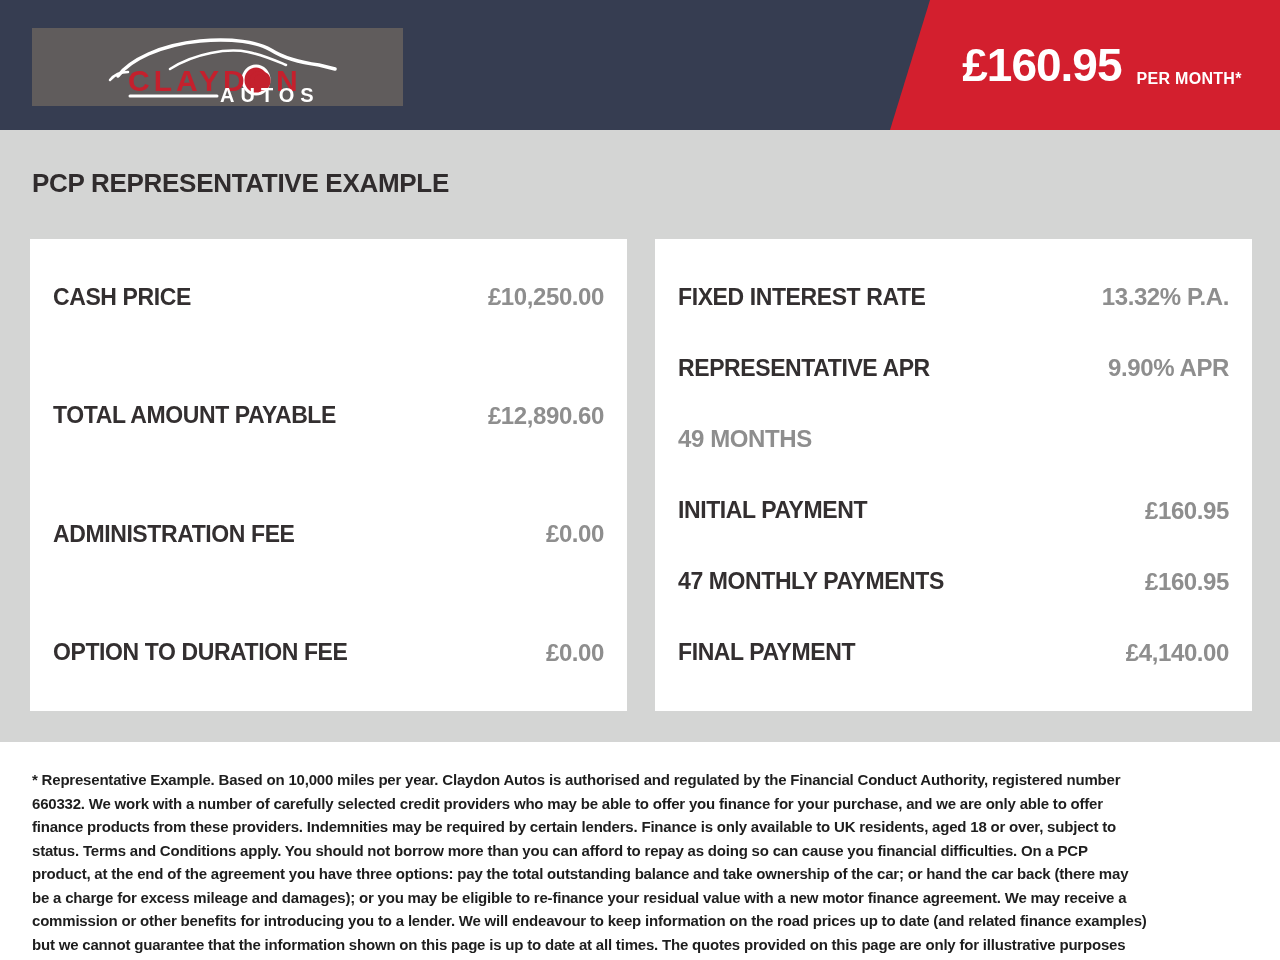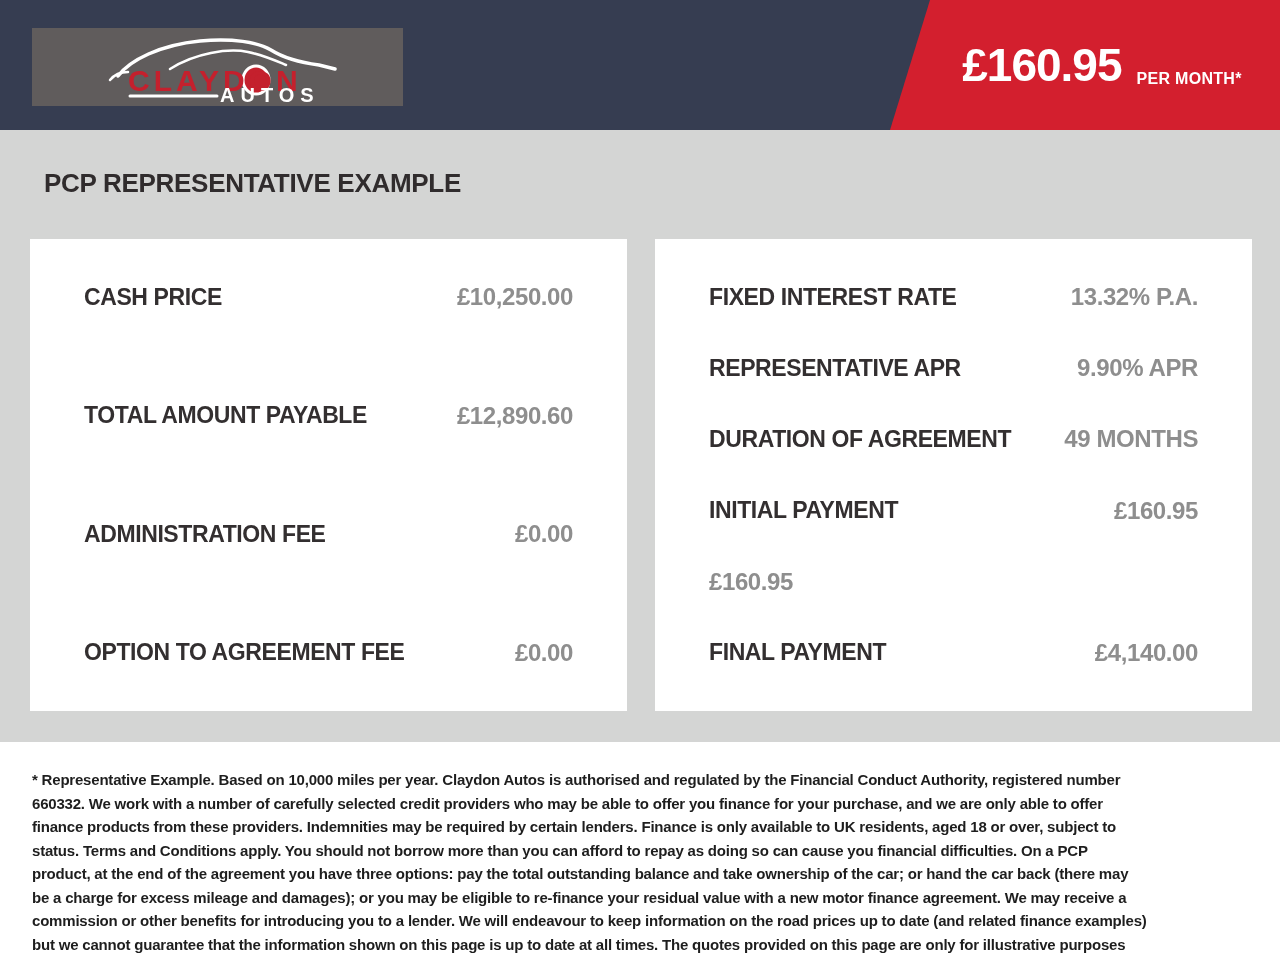--- a/index.html
+++ b/index.html
@@ -34,29 +34,29 @@
   .price-suffix {
     color:#fff; font-size:16px; font-weight:700; letter-spacing:0.3px;
     margin-top:28px;
   }
 
   
   .main {
     background:#d4d5d4; height:612px; padding-top:38px;
   }
   .page-title {
-    margin-left:44px; font-size:26px; font-weight:700; color:#302c2d;
+    margin-left:32px; font-size:26px; font-weight:700; color:#302c2d;
     letter-spacing:-0.3px;
   }
   .cards {
     display:flex; gap:28px; margin:40px 28px 0 30px;
   }
   .card {
     background:#ffffff; width:598px; height:472px;
-    padding:36px 54px; display:flex; flex-direction:column;
+    padding:36px 23px; display:flex; flex-direction:column;
     justify-content:space-between;
   }
   .finance-row {
     display:flex; justify-content:space-between; align-items:center;
     height:44px;
   }
   .finance-label {
     font-size:23px; font-weight:700; color:#332f30; letter-spacing:-0.4px;
     white-space:nowrap;
   }
@@ -115,43 +115,43 @@
         </div>
         <div class="finance-row">
           <span class="finance-label">TOTAL AMOUNT PAYABLE</span>
           <span class="finance-value">£12,890.60</span>
         </div>
         <div class="finance-row">
           <span class="finance-label">ADMINISTRATION FEE</span>
           <span class="finance-value">£0.00</span>
         </div>
         <div class="finance-row">
-          <span class="finance-label">OPTION TO AGREEMENT FEE</span>
+          <span class="finance-label">OPTION TO DURATION FEE</span>
           <span class="finance-value">£0.00</span>
         </div>
       </div>
 
       <div class="card">
         <div class="finance-row">
           <span class="finance-label">FIXED INTEREST RATE</span>
           <span class="finance-value">13.32% P.A.</span>
         </div>
         <div class="finance-row">
           <span class="finance-label">REPRESENTATIVE APR</span>
           <span class="finance-value">9.90% APR</span>
         </div>
         <div class="finance-row">
-          <span class="finance-label">DURATION OF AGREEMENT</span>
           <span class="finance-value">49 MONTHS</span>
         </div>
         <div class="finance-row">
           <span class="finance-label">INITIAL PAYMENT</span>
           <span class="finance-value">£160.95</span>
         </div>
         <div class="finance-row">
+          <span class="finance-label">47 MONTHLY PAYMENTS</span>
           <span class="finance-value">£160.95</span>
         </div>
         <div class="finance-row">
           <span class="finance-label">FINAL PAYMENT</span>
           <span class="finance-value">£4,140.00</span>
         </div>
       </div>
 
     </div>
   </div>

